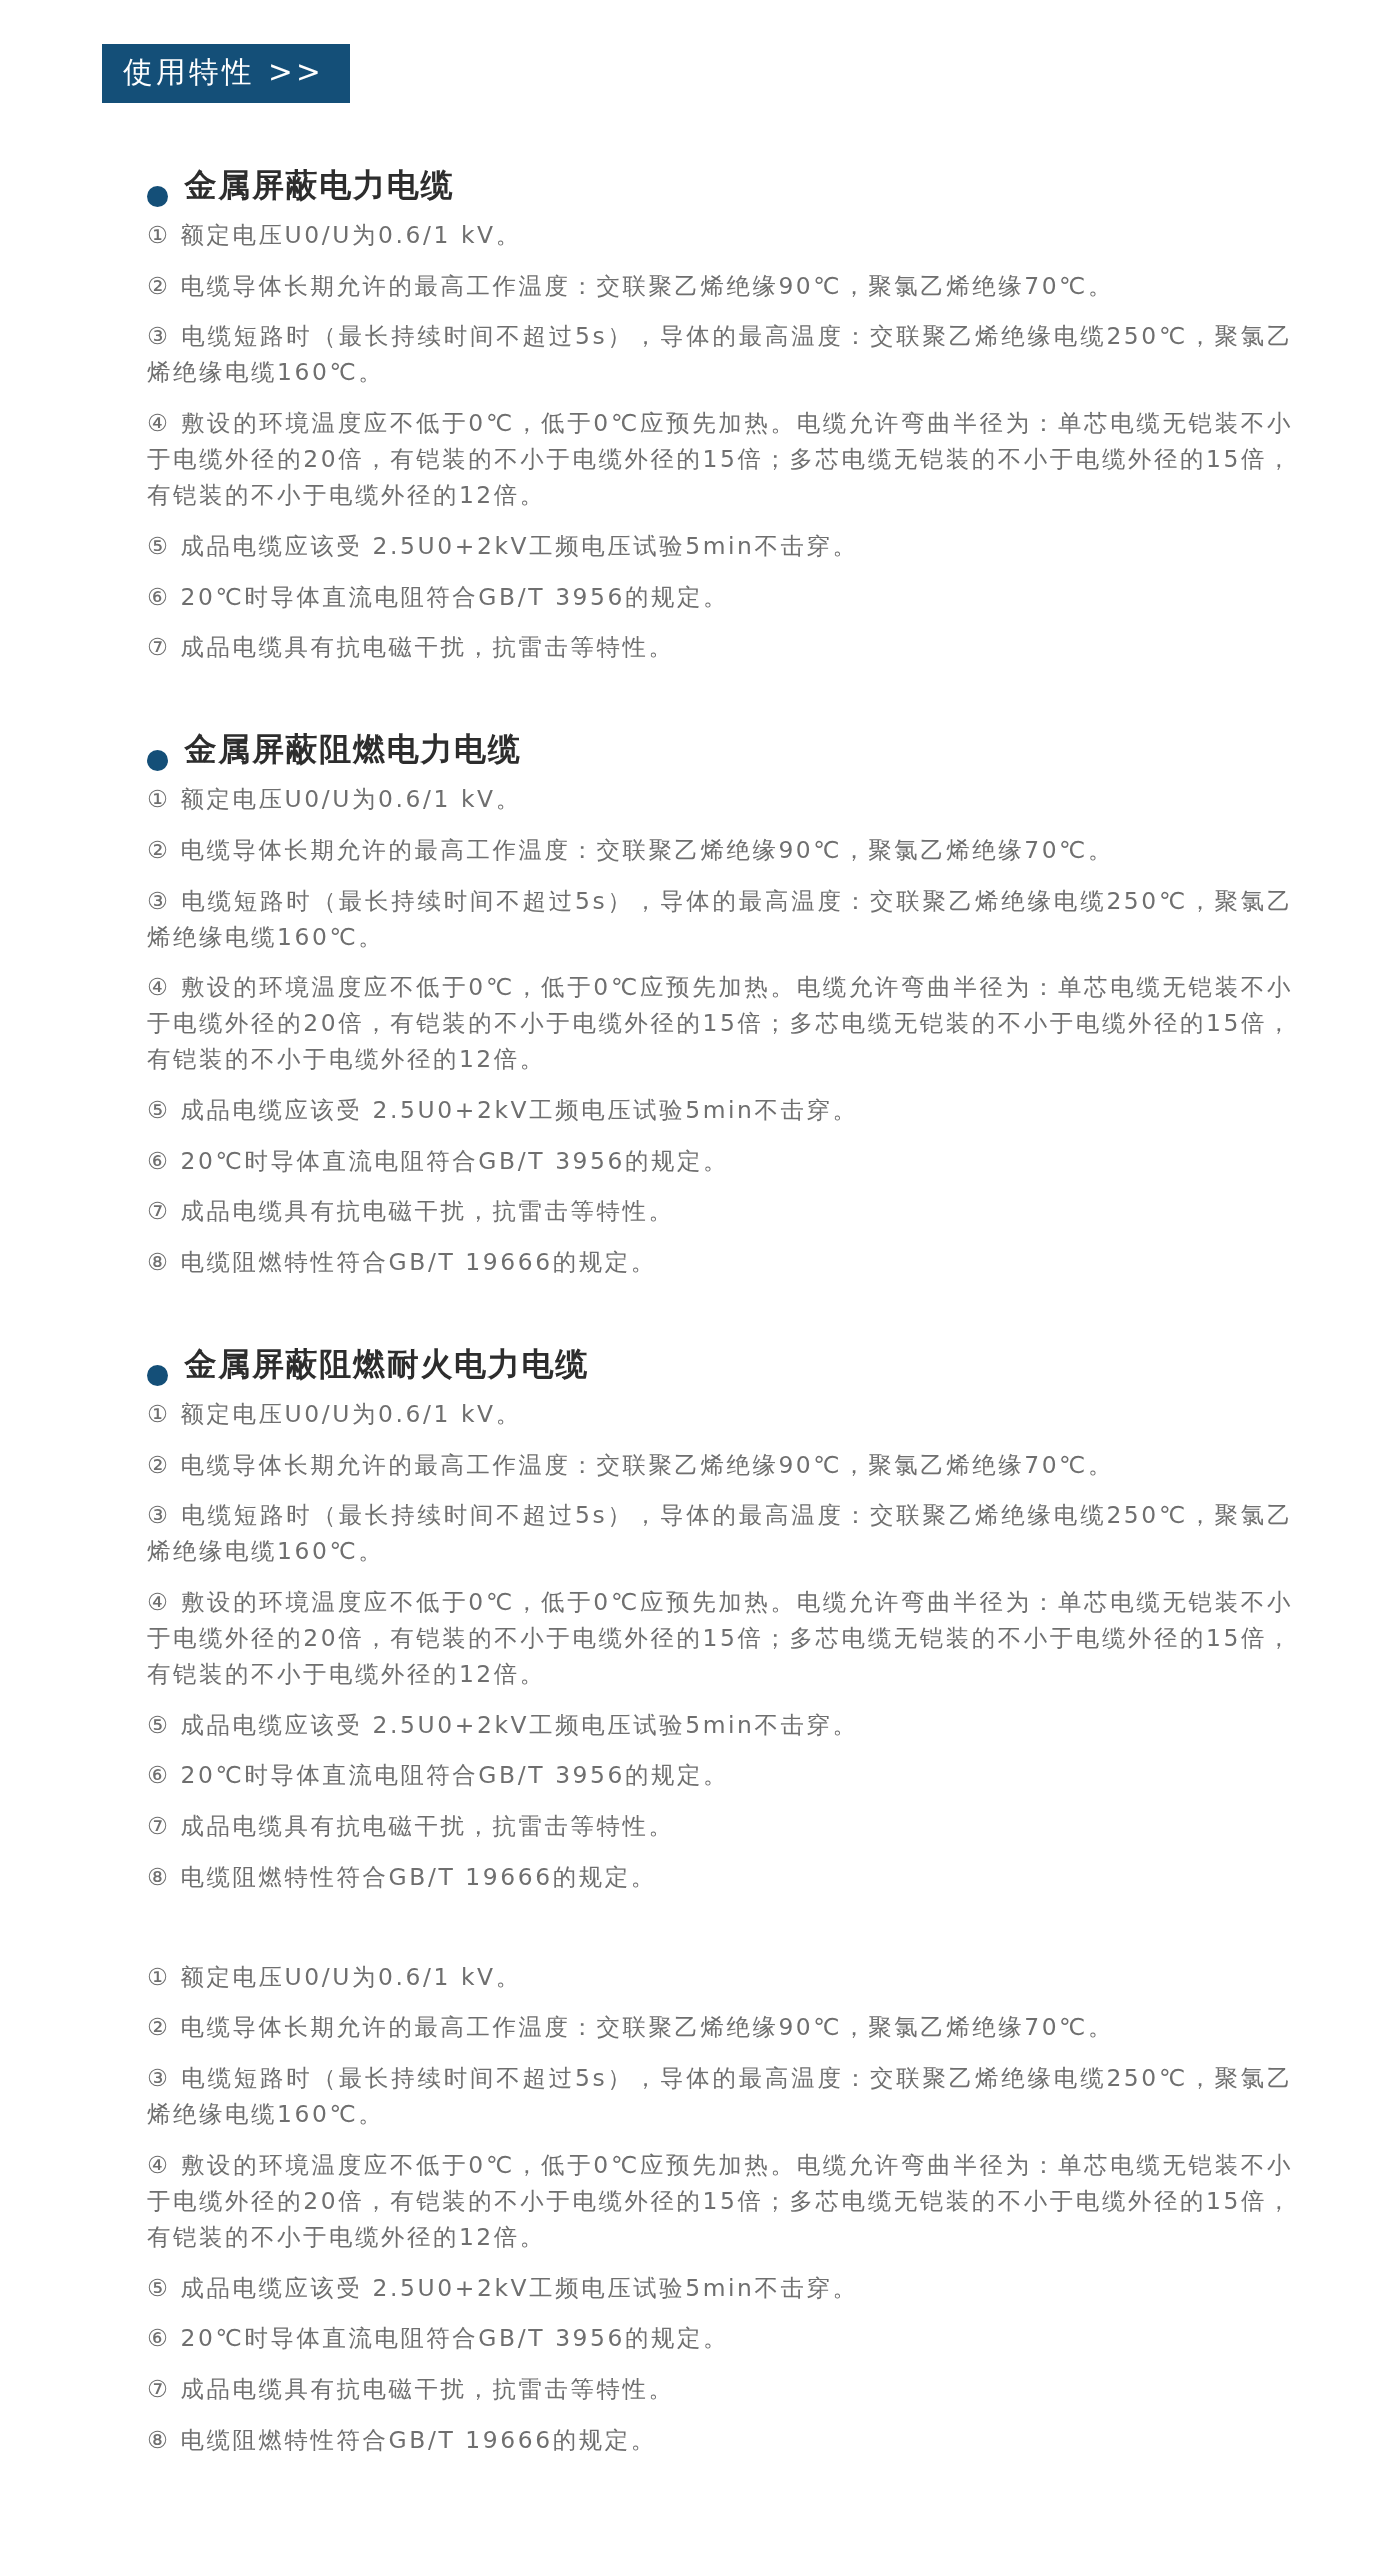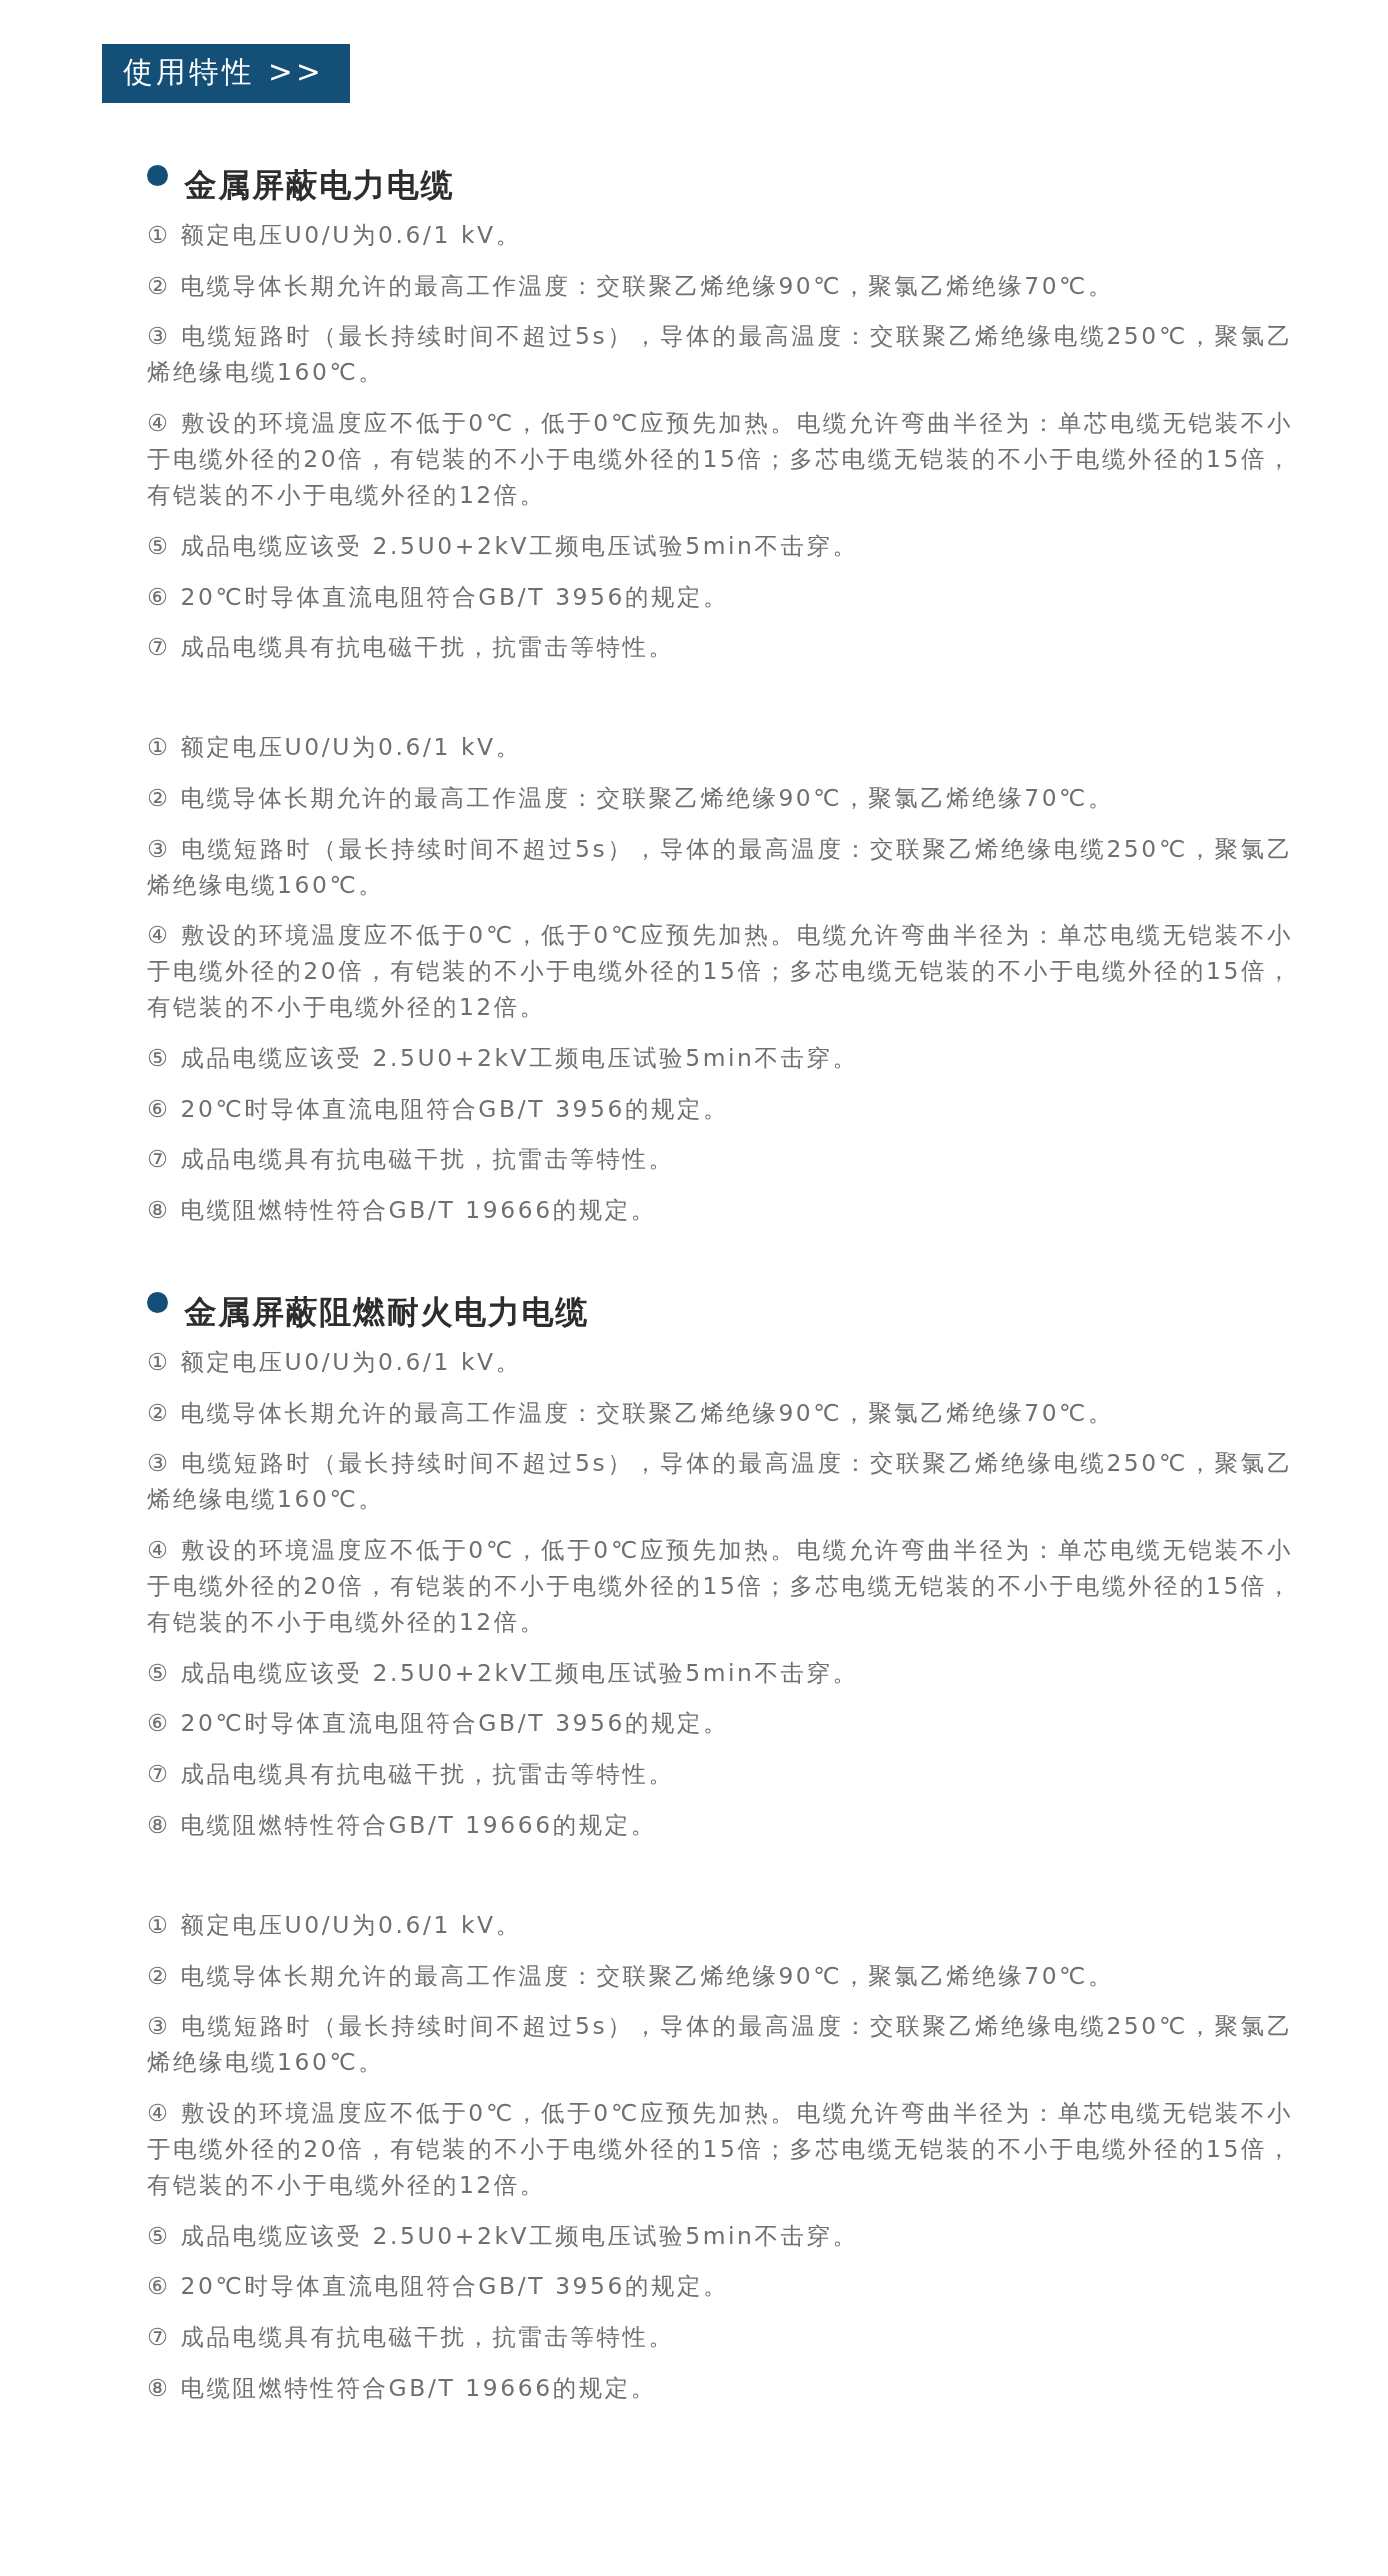--- a/index.html
+++ b/index.html
@@ -26,21 +26,21 @@
     white-space: nowrap;
   }
   .content {
     margin: 62px 95px 0 147px; 
   }
   .section {
     margin-bottom: 64px;
   }
   .section-header {
     display: flex;
-    align-items: flex-start;
+    align-items: flex-end;
     margin-bottom: 10.4px;
   }
   .bullet {
     flex: 0 0 auto;
     width: 21px;
     height: 21px;
     border-radius: 50%;
     background: #144f78;
     margin-right: 16.5px;
   }
@@ -83,20 +83,24 @@
         <p>② 电缆导体长期允许的最高工作温度：交联聚乙烯绝缘90℃，聚氯乙烯绝缘70℃。</p>
         <p>③ 电缆短路时（最长持续时间不超过5s），导体的最高温度：交联聚乙烯绝缘电缆250℃，聚氯乙烯绝缘电缆160℃。</p>
         <p>④ 敷设的环境温度应不低于0℃，低于0℃应预先加热。电缆允许弯曲半径为：单芯电缆无铠装不小于电缆外径的20倍，有铠装的不小于电缆外径的15倍；多芯电缆无铠装的不小于电缆外径的15倍，有铠装的不小于电缆外径的12倍。</p>
         <p>⑤ 成品电缆应该受 2.5U0+2kV工频电压试验5min不击穿。</p>
         <p>⑥ 20℃时导体直流电阻符合GB/T 3956的规定。</p>
         <p>⑦ 成品电缆具有抗电磁干扰，抗雷击等特性。</p>
       </div>
     </section>
 
     <section class="section">
+      <div class="section-header">
+        <span class="bullet"></span>
+        <h2 class="section-title">金属屏蔽阻燃电力电缆</h2>
+      </div>
       <div class="items">
         <p>① 额定电压U0/U为0.6/1 kV。</p>
         <p>② 电缆导体长期允许的最高工作温度：交联聚乙烯绝缘90℃，聚氯乙烯绝缘70℃。</p>
         <p>③ 电缆短路时（最长持续时间不超过5s），导体的最高温度：交联聚乙烯绝缘电缆250℃，聚氯乙烯绝缘电缆160℃。</p>
         <p>④ 敷设的环境温度应不低于0℃，低于0℃应预先加热。电缆允许弯曲半径为：单芯电缆无铠装不小于电缆外径的20倍，有铠装的不小于电缆外径的15倍；多芯电缆无铠装的不小于电缆外径的15倍，有铠装的不小于电缆外径的12倍。</p>
         <p>⑤ 成品电缆应该受 2.5U0+2kV工频电压试验5min不击穿。</p>
         <p>⑥ 20℃时导体直流电阻符合GB/T 3956的规定。</p>
         <p>⑦ 成品电缆具有抗电磁干扰，抗雷击等特性。</p>
         <p>⑧ 电缆阻燃特性符合GB/T 19666的规定。</p>
       </div>

